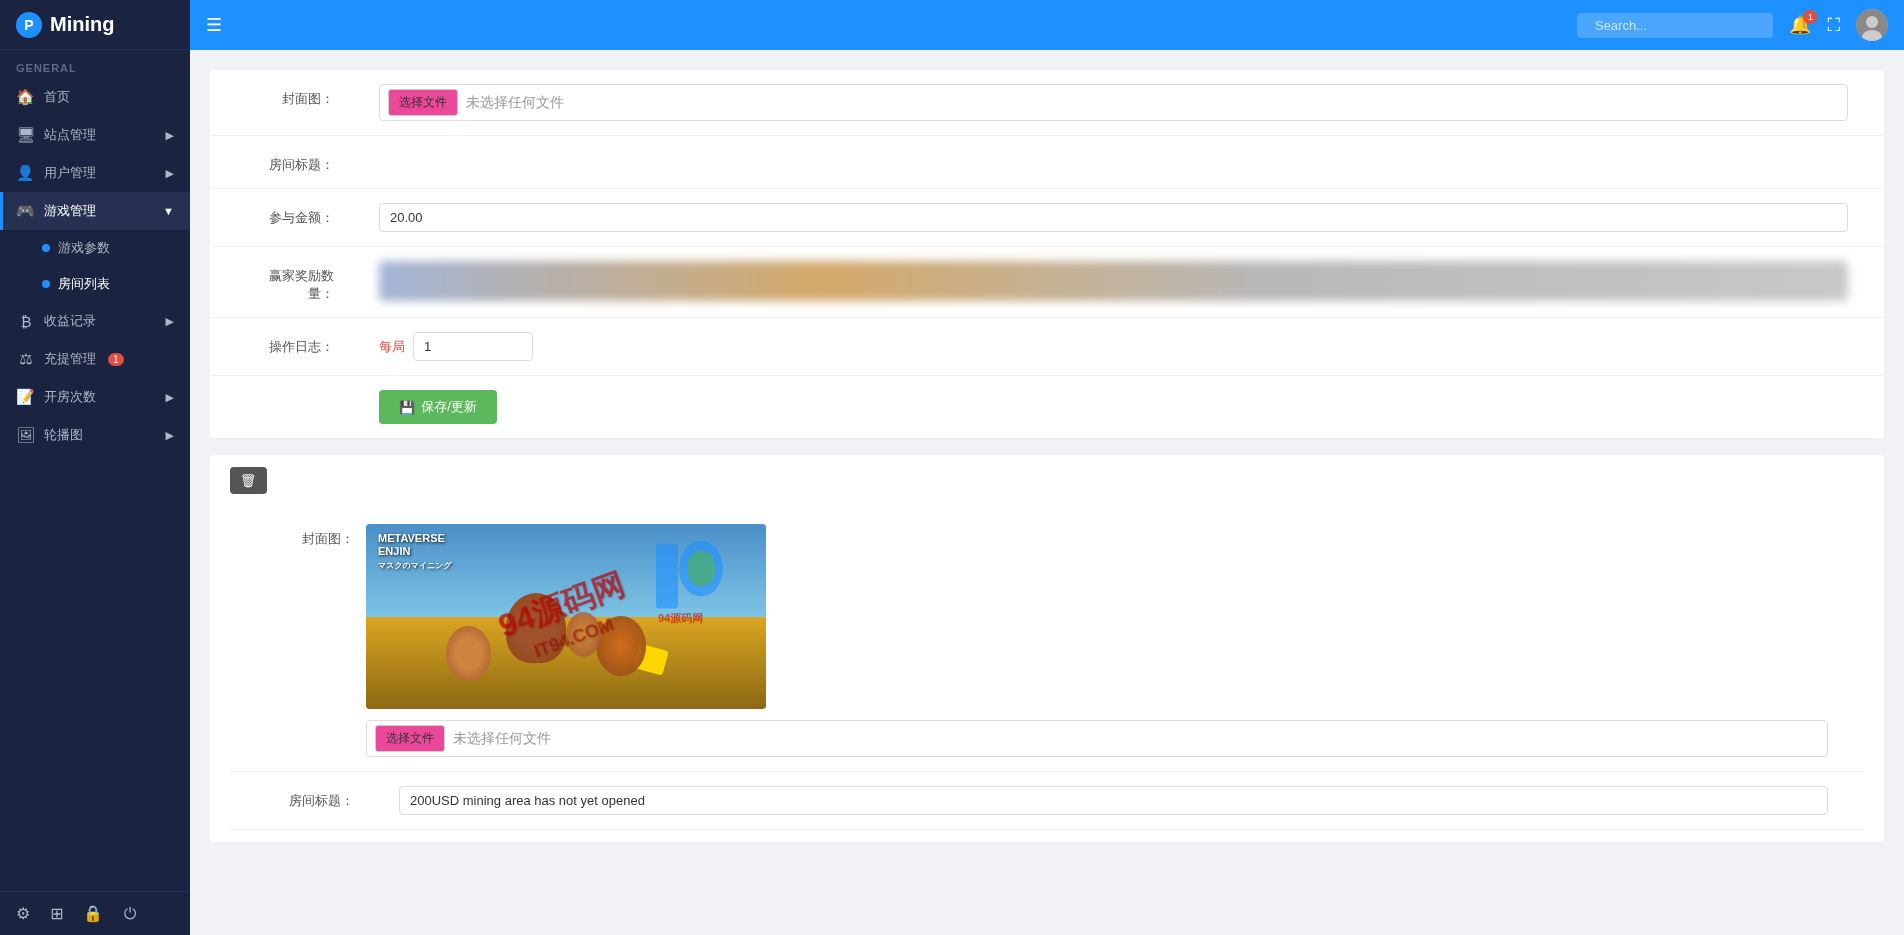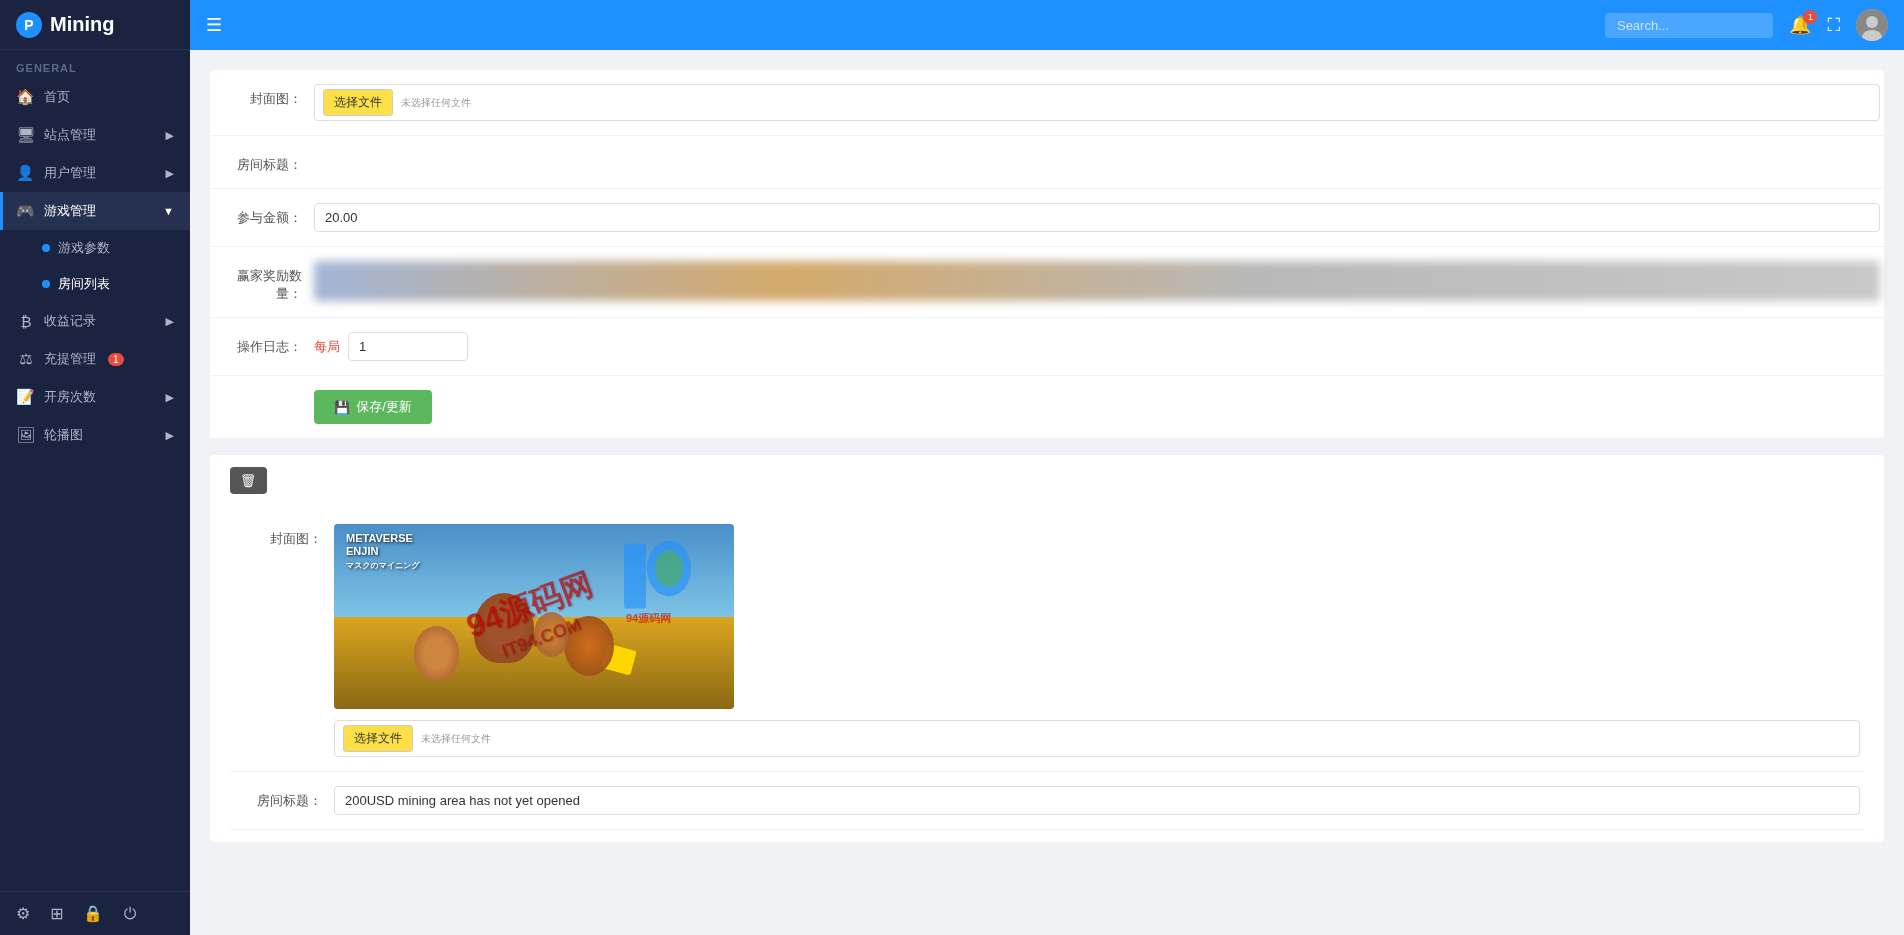--- a/index.html
+++ b/index.html
@@ -123,24 +123,24 @@
       align-items: center;
       padding: 0 16px;
       gap: 16px;
     }
     #header .hamburger { color: #fff; font-size: 18px; cursor: pointer; }
     #header .spacer { flex: 1; }
     #header .search-box {
       background: rgba(255,255,255,0.2);
       border: none;
       border-radius: 4px;
-      padding: 5px 12px;
-      color: #fff;
-      font-size: 13px;
-      width: 168px;
+      padding: 5px 18px;
+      color: #fff;
+      font-size: 13px;
+      width: 196px;
       outline: none;
     }
     #header .search-box::placeholder { color: rgba(255,255,255,0.7); }
     #header .header-icon {
       color: #fff;
       font-size: 18px;
       cursor: pointer;
       position: relative;
     }
     #header .notif-badge {
@@ -172,23 +172,24 @@
 
     .form-container {
       background: #fff;
       border-radius: 4px;
       padding: 0;
     }
 
     .form-row {
       display: flex;
       align-items: flex-start;
-      padding: 14px 4px;
+      padding: 14px 36px;
       border-bottom: 1px solid #f0f2f5;
       min-height: 52px;
+      gap: 33px;
     }
 
     .form-label {
       width: 100px;
       text-align: right;
       padding-right: 12px;
       padding-top: 6px;
       color: #555;
       font-size: 13px;
       flex-shrink: 0;
@@ -207,30 +208,30 @@
     .file-input-wrapper {
       display: flex;
       align-items: center;
       gap: 8px;
       flex: 1;
       border: 1px solid #ddd;
       border-radius: 4px;
       padding: 4px 8px;
     }
     .file-btn {
-      background: #fde047;
+      background: #ec4899;
       border: 1px solid #ccc;
       border-radius: 3px;
       padding: 4px 10px;
       font-size: 12px;
       cursor: pointer;
       color: #333;
       text-align: center;
     }
-    .file-text { font-size: 10px; color: #999; font-family: Liberation Serif, serif; }
+    .file-text { font-size: 14px; color: #999; font-family: Liberation Serif, serif; }
 
     .freq-label {
       color: #e74c3c;
       font-size: 13px;
     }
 
     .form-row-with-select {
       display: flex;
       align-items: center;
       gap: 8px;

